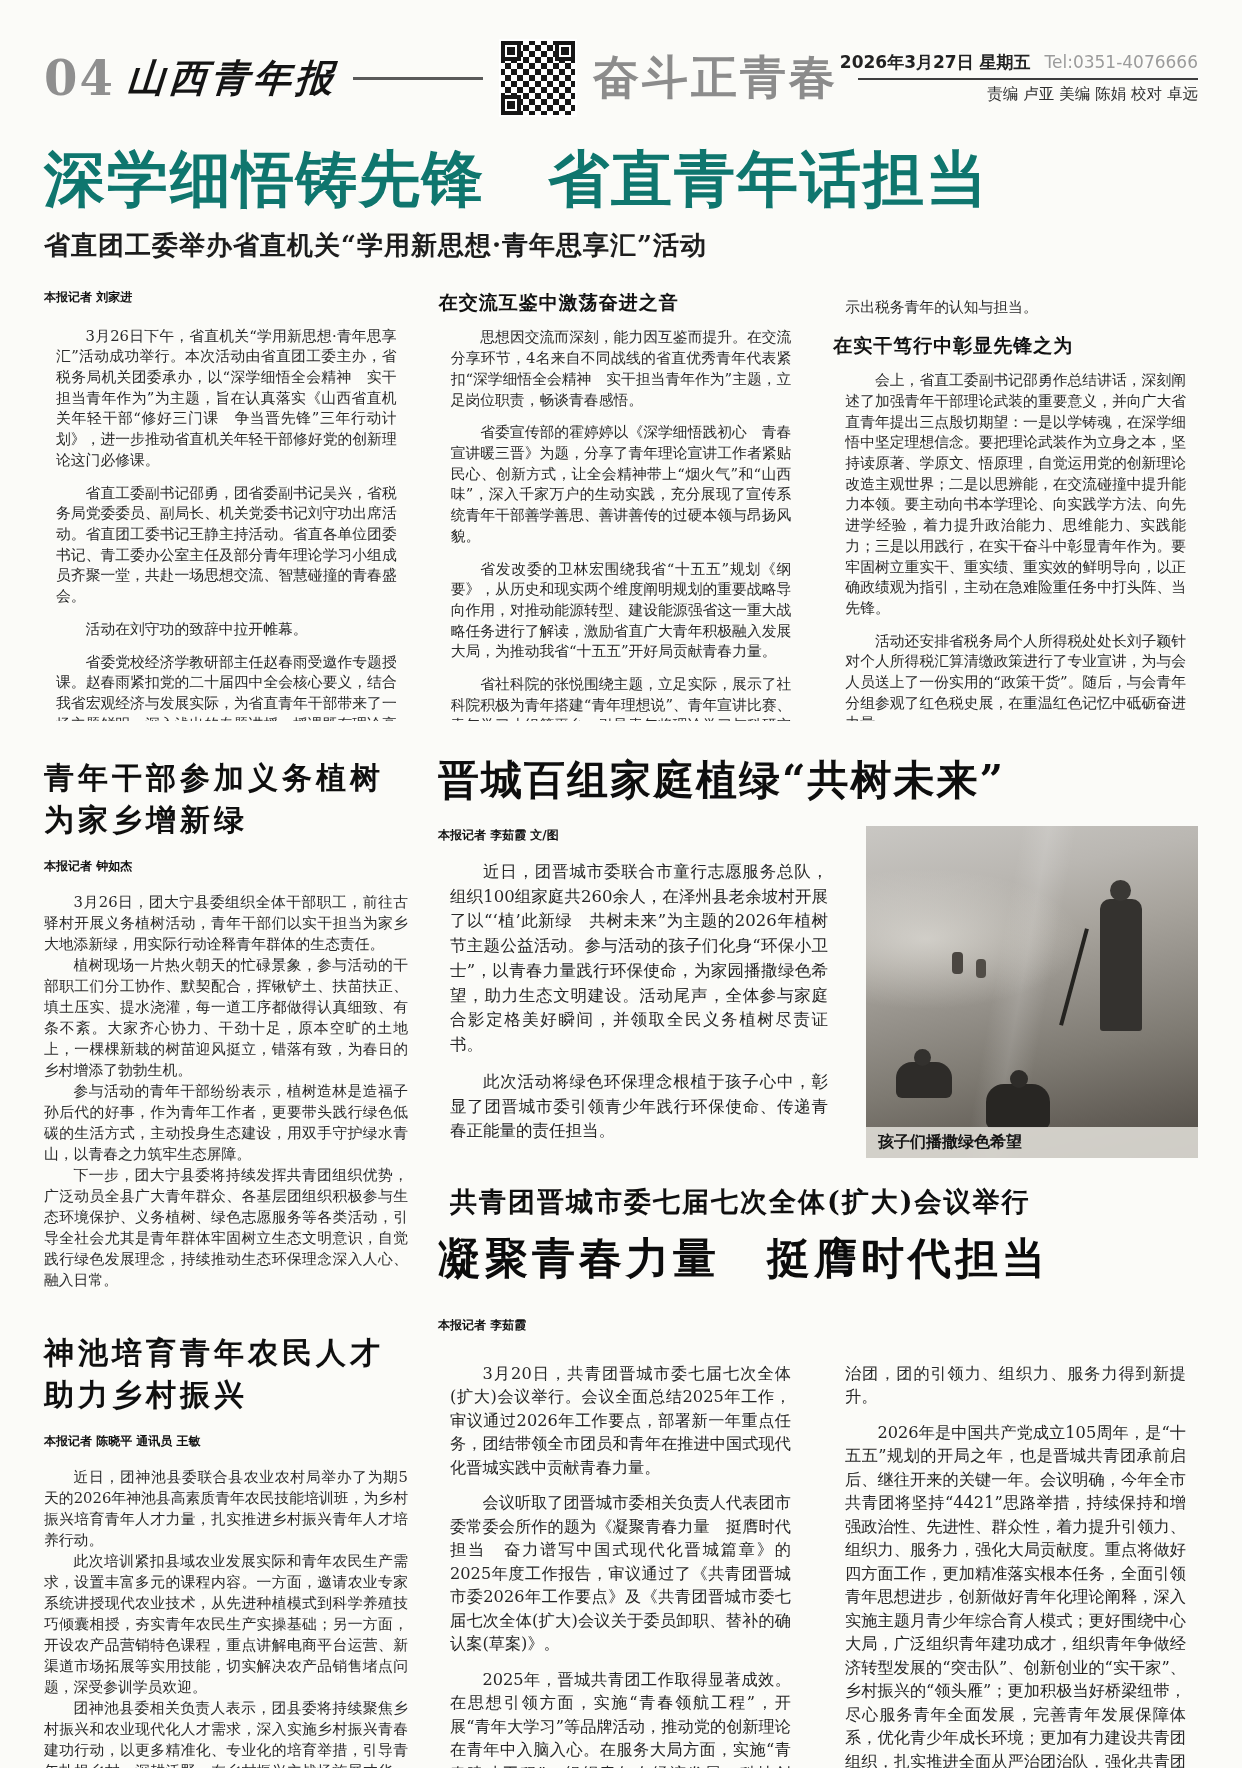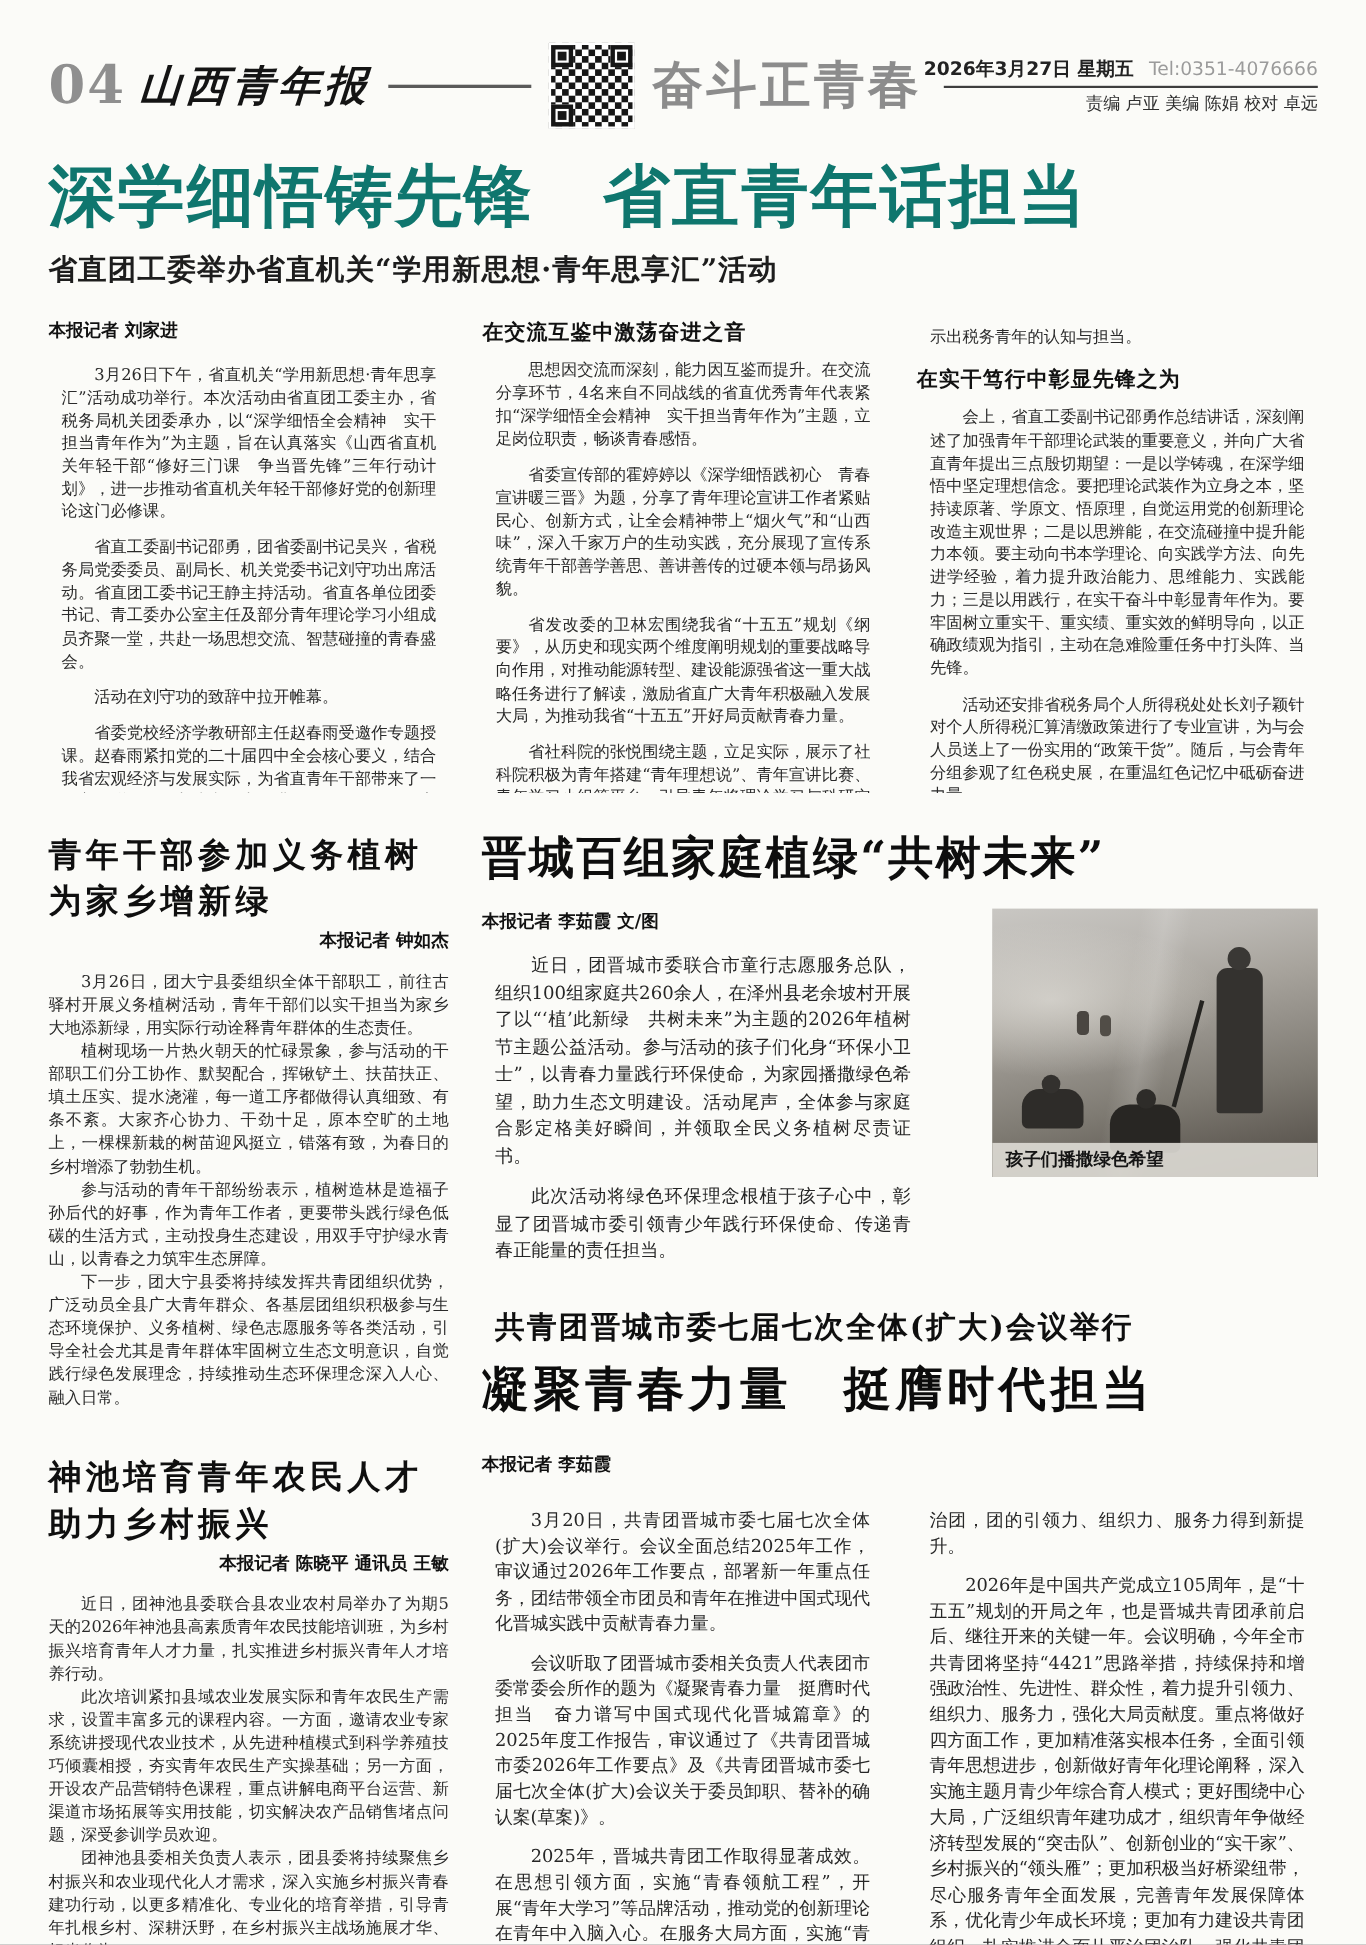--- a/index.html
+++ b/index.html
@@ -32,45 +32,45 @@
   .hdr-divider { width:100%; border-top:2.5px solid #3e3e3e; }
   .hdr-credits { font-size:15.5px; color:#2e2e2e; }
 
   
   .lead-headline { font-size:61px; font-weight:900; line-height:1.08; letter-spacing:2px;
     margin:24px 0 0; color:#0f766e; }
   .lead-deck { font-size:26px; font-weight:700; letter-spacing:1px; margin:16px 0 22px; }
   .lead-cols { display:flex; gap:30px; height:436px; overflow:hidden; }
   .ncol { flex:1; min-width:0; font-size:14.8px; line-height:1.4; text-align:justify; color:#2a2a2a; }
   .byline { font-family:"DejaVu Sans","Liberation Sans",sans-serif; font-weight:700;
-    font-size:16px; color:#111; margin:4px 0 20px; }
+    font-size:12px; color:#111; margin:4px 0 20px; }
   .ncol p, .jc-text p, .pl-col p { margin:12px; text-indent:2em; }
   .crosshead { font-weight:900; font-size:19px; letter-spacing:1px; margin:14px 0 9px; color:#111; }
   .crosshead.first { margin-top:4px; }
 
   
   .band2 { display:flex; gap:30px; margin-top:28px; }
   .rail { width:364px; flex:none; }
   .art-title { font-size:30px; font-weight:900; line-height:1.4; letter-spacing:4px;
     margin:8px 0 0; color:#0f0f0f; }
-  .rail .byline { margin:4px 0 16px;text-align:right; }
+  .rail .byline { margin:17px 0 16px; }
   .rail-body { font-size:14.8px; line-height:1.42; text-align:justify; color:#2a2a2a; }
   .rail-body p { margin:0; text-indent:2em; }
   .rail-art2 { margin-top:42px; }
 
   .main2 { flex:1; min-width:0; }
   .jc-head { font-size:41px; font-weight:900; letter-spacing:2px; margin:4px 0 0; color:#0e0e0e; }
   .jc-row { display:flex; gap:26px; margin-top:18px; }
   .jc-text { width:402px; flex:none; font-size:16.5px; line-height:1.5; text-align:justify; color:#262626; }
   .jc-text .byline { margin:0 0 16px; }
-  .jc-photo { flex:1; height:244px; position:relative; overflow:hidden; align-self:flex-start;
+  .jc-photo { flex:1; height:332px; position:relative; overflow:hidden; align-self:flex-start;
     background:
       radial-gradient(220px 100px at 18% 34%, rgba(232,230,224,.6), transparent 70%),
       linear-gradient(100deg, transparent 40%, rgba(255,255,255,.14) 47%, transparent 54%),
-      linear-gradient(168deg,#c9c7c3 0%,#bab7b2 20%,#a8a49d 36%,#938f88 52%,#7e7a72 68%,#645f58 85%,#4d4943 100%); margin-left: 36px; }
+      linear-gradient(168deg,#c9c7c3 0%,#bab7b2 20%,#a8a49d 36%,#938f88 52%,#7e7a72 68%,#645f58 85%,#4d4943 100%); }
   .fig { position:absolute; background:#34322f; }
   .fig-man { right:17%; top:22%; width:42px; height:132px; border-radius:10px 10px 3px 3px; }
   .fig-man::before { content:""; position:absolute; top:-19px; left:10px; width:21px; height:21px;
     border-radius:50%; background:#3a3835; }
   .fig-man::after { content:""; position:absolute; left:-28px; top:28px; width:4px; height:100px;
     background:#242320; transform:rotate(15deg); }
   .fig-kid1 { left:9%; bottom:18%; width:56px; height:36px; border-radius:16px 16px 6px 6px; background:#2e2c29; }
   .fig-kid1::before { content:""; position:absolute; top:-13px; left:18px; width:17px; height:17px;
     border-radius:50%; background:#33312e; }
   .fig-kid2 { left:36%; bottom:9%; width:64px; height:44px; border-radius:18px 18px 6px 6px; background:#282623; }

